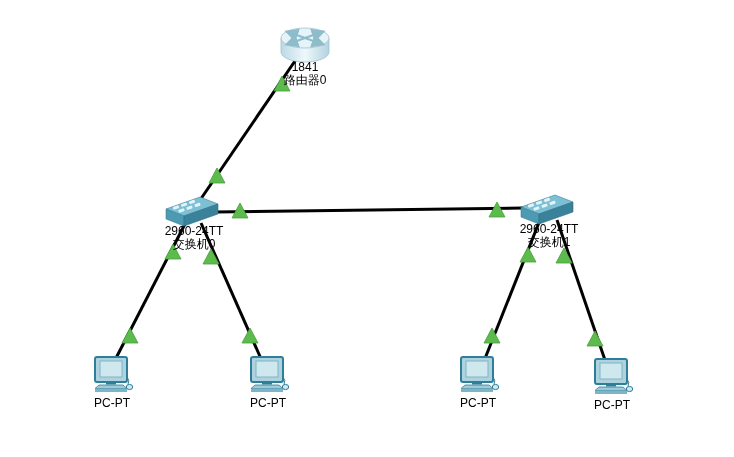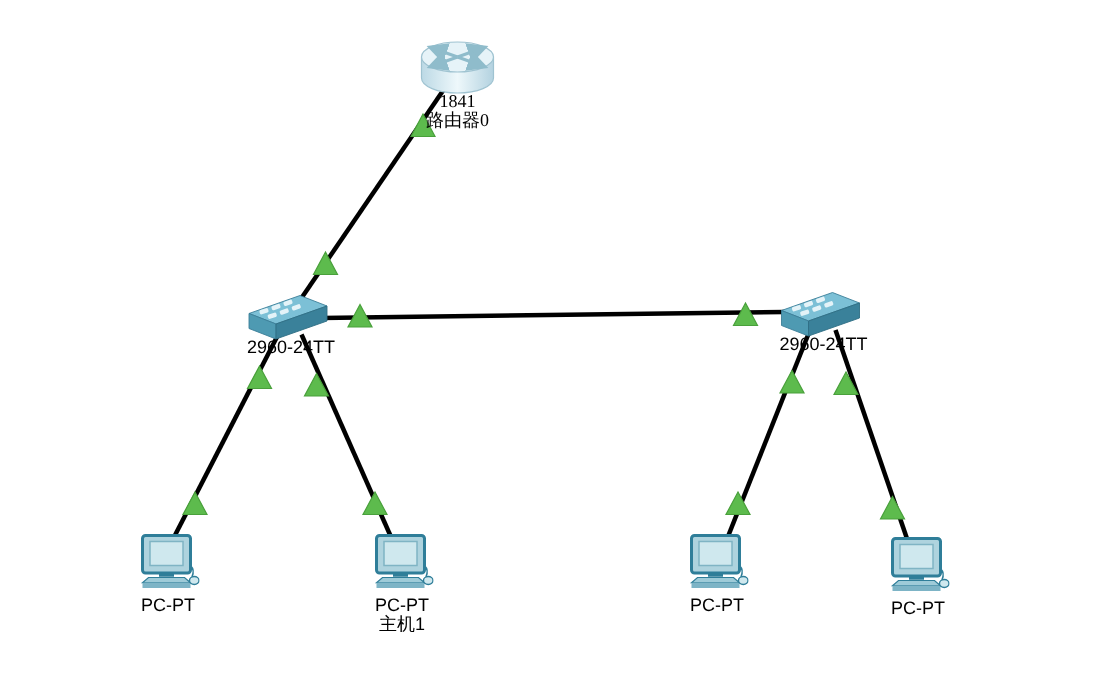--- a/index.html
+++ b/index.html
@@ -84,21 +84,21 @@
       <path d="M1,11 L1,25 A24,10 0 0 0 49,25 L49,11 Z" fill="url(#rbody)" stroke="#9fc3d1" stroke-width="0.8"></path>
       <ellipse cx="25" cy="11" rx="24" ry="10" fill="#e6f3f8" stroke="#9fc3d1" stroke-width="0.8"></ellipse>
       <g stroke="#8fbccb" stroke-width="2" fill="none">
         <line x1="25" y1="11" x2="39" y2="6" marker-end="url(#ah)"></line>
         <line x1="25" y1="11" x2="11" y2="6" marker-end="url(#ah)"></line>
         <line x1="25" y1="11" x2="39" y2="16" marker-end="url(#ah)"></line>
         <line x1="25" y1="11" x2="11" y2="16" marker-end="url(#ah)"></line>
       </g>
     </svg>
   </div>
-  <div class="device-label" style="left: 245px; top: 61px; color: rgb(0, 0, 0); font-family: Liberation Serif, serif;">
+  <div class="device-label" style="left: 245px; top: 61px; color: rgb(0, 0, 0);">
     <div>1841</div>
     <div>路由器0</div>
   </div>
 
   <div class="device" style="left:164px; top:195px;">
     <svg width="55" height="32">
       <polygon points="2,14 36,2 54,9 20,21" fill="#7cc0d6" stroke="#3c7f98" stroke-width="0.6"></polygon>
       <polygon points="2,14 20,21 20,31 2,24" fill="#4e9ab2" stroke="#3c7f98" stroke-width="0.6"></polygon>
       <polygon points="20,21 54,9 54,19 20,31" fill="#3a819a" stroke="#2f6e85" stroke-width="0.6"></polygon>
       <g fill="#e4f3f8">
@@ -106,39 +106,41 @@
         <rect x="17" y="8.2" width="6" height="3" rx="1" transform="rotate(-19 20 9.7)"></rect>
         <rect x="25" y="5.4" width="6" height="3" rx="1" transform="rotate(-19 28 6.9)"></rect>
         <rect x="14.5" y="14" width="6" height="3" rx="1" transform="rotate(-19 17.5 15.5)"></rect>
         <rect x="22.5" y="11.2" width="6" height="3" rx="1" transform="rotate(-19 25.5 12.7)"></rect>
         <rect x="30.5" y="8.4" width="6" height="3" rx="1" transform="rotate(-19 33.5 9.9)"></rect>
       </g>
     </svg>
   </div>
   <div class="device-label" style="left: 134px; top: 225px; color: rgb(0, 0, 0);">
     <div>2960-24TT</div>
+    <div>交换机0</div>
   </div>
 
   <div class="device" style="left:519px; top:193px;">
     <svg width="55" height="32">
       <polygon points="2,14 36,2 54,9 20,21" fill="#7cc0d6" stroke="#3c7f98" stroke-width="0.6"></polygon>
       <polygon points="2,14 20,21 20,31 2,24" fill="#4e9ab2" stroke="#3c7f98" stroke-width="0.6"></polygon>
       <polygon points="20,21 54,9 54,19 20,31" fill="#3a819a" stroke="#2f6e85" stroke-width="0.6"></polygon>
       <g fill="#e4f3f8">
         <rect x="9" y="11" width="6" height="3" rx="1" transform="rotate(-19 12 12.5)"></rect>
         <rect x="17" y="8.2" width="6" height="3" rx="1" transform="rotate(-19 20 9.7)"></rect>
         <rect x="25" y="5.4" width="6" height="3" rx="1" transform="rotate(-19 28 6.9)"></rect>
         <rect x="14.5" y="14" width="6" height="3" rx="1" transform="rotate(-19 17.5 15.5)"></rect>
         <rect x="22.5" y="11.2" width="6" height="3" rx="1" transform="rotate(-19 25.5 12.7)"></rect>
         <rect x="30.5" y="8.4" width="6" height="3" rx="1" transform="rotate(-19 33.5 9.9)"></rect>
       </g>
     </svg>
   </div>
   <div class="device-label" style="left: 489px; top: 223px; color: rgb(0, 0, 0);">
     <div>2960-24TT</div>
+    <div>交换机1</div>
   </div>
 
   <div class="device" style="left:91px; top:356px;">
     <svg width="42" height="40">
       <path d="M6,1 h28 a2,2 0 0 1 2,2 v21 a2,2 0 0 1 -2,2 h-28 a2,2 0 0 1 -2,-2 v-21 a2,2 0 0 1 2,-2 z" fill="#aed3de" stroke="#2f7e99" stroke-width="2"></path>
       <rect x="9" y="5" width="22" height="16" fill="#cfe8ee" stroke="#7fb4c4" stroke-width="1"></rect>
       <rect x="15" y="26" width="10" height="2.5" fill="#2f7e99"></rect>
       <polygon points="8,29 32,29 36,32.5 4,32.5" fill="#9ecbd8" stroke="#2f7e99" stroke-width="0.8"></polygon>
       <rect x="4" y="32.5" width="32" height="3.5" fill="#7db4c6"></rect>
       <path d="M37,28.5 Q39,24 36,21" stroke="#2f7e99" fill="none" stroke-width="1"></path>
@@ -155,21 +157,20 @@
       <rect x="9" y="5" width="22" height="16" fill="#cfe8ee" stroke="#7fb4c4" stroke-width="1"></rect>
       <rect x="15" y="26" width="10" height="2.5" fill="#2f7e99"></rect>
       <polygon points="8,29 32,29 36,32.5 4,32.5" fill="#9ecbd8" stroke="#2f7e99" stroke-width="0.8"></polygon>
       <rect x="4" y="32.5" width="32" height="3.5" fill="#7db4c6"></rect>
       <path d="M37,28.5 Q39,24 36,21" stroke="#2f7e99" fill="none" stroke-width="1"></path>
       <ellipse cx="38.5" cy="31" rx="3.2" ry="2.6" fill="#cfe8ee" stroke="#2f7e99" stroke-width="1"></ellipse>
     </svg>
   </div>
   <div class="device-label" style="left: 208px; top: 397px; color: rgb(0, 0, 0);">
     <div>PC-PT</div>
-    <div>主机1</div>
   </div>
 
   <div class="device" style="left:457px; top:356px;">
     <svg width="42" height="40">
       <path d="M6,1 h28 a2,2 0 0 1 2,2 v21 a2,2 0 0 1 -2,2 h-28 a2,2 0 0 1 -2,-2 v-21 a2,2 0 0 1 2,-2 z" fill="#aed3de" stroke="#2f7e99" stroke-width="2"></path>
       <rect x="9" y="5" width="22" height="16" fill="#cfe8ee" stroke="#7fb4c4" stroke-width="1"></rect>
       <rect x="15" y="26" width="10" height="2.5" fill="#2f7e99"></rect>
       <polygon points="8,29 32,29 36,32.5 4,32.5" fill="#9ecbd8" stroke="#2f7e99" stroke-width="0.8"></polygon>
       <rect x="4" y="32.5" width="32" height="3.5" fill="#7db4c6"></rect>
       <path d="M37,28.5 Q39,24 36,21" stroke="#2f7e99" fill="none" stroke-width="1"></path>

